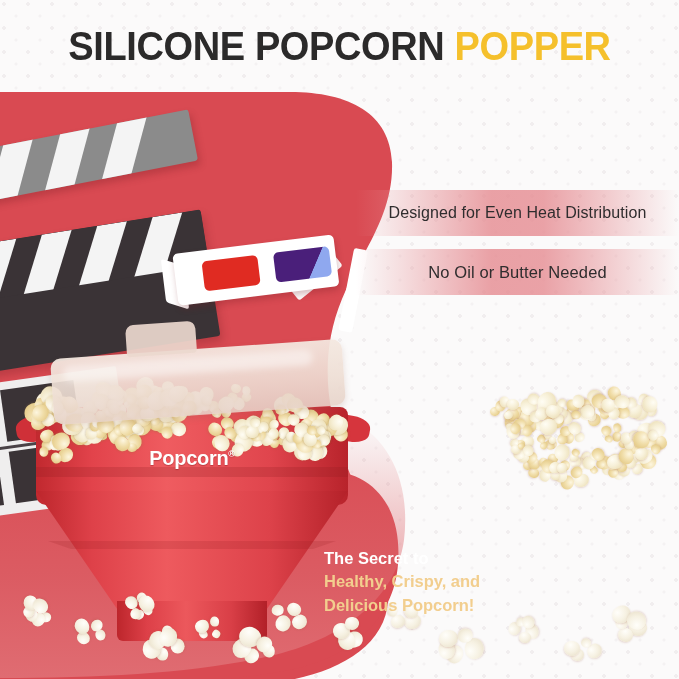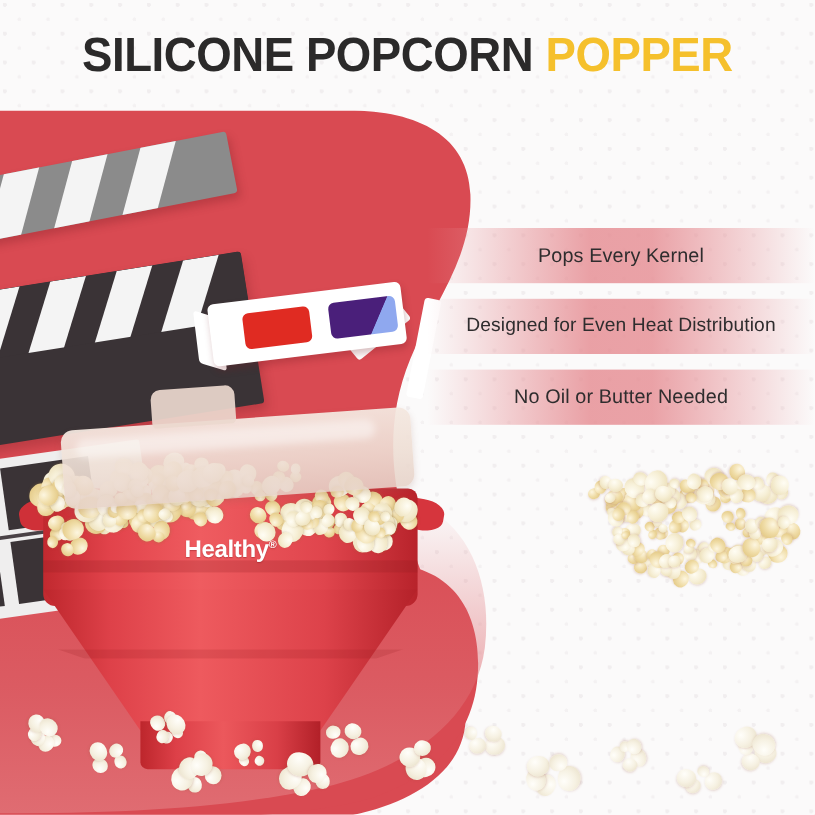--- a/index.html
+++ b/index.html
@@ -670,21 +670,21 @@
     </div>
     <div class="lid-handle"></div>
 
     <div class="bowl-top"></div>
     <div class="bowl-rim-band"></div>
     <div class="bowl-cone"></div>
     <div class="bowl-fold"></div>
     <div class="bowl-base"></div>
 
     <div class="bowl-logo">
-      <span>Healthy</span><span class="tm">®</span>
+      <span>Popcorn</span><span class="tm">®</span>
     </div>
   </div>
 
   <div class="pile-right scatter" id="pile-right">
       <div class="kernel" style="width: 9.6px; height: 8.8px; left: 83.2px; top: 41.3px; transform: rotate(159deg);"></div>
       <div class="kernel toast" style="width: 11.4px; height: 10.5px; left: 71px; top: 41.4px; transform: rotate(122deg);"></div>
       <div class="kernel toast" style="width: 11px; height: 10.1px; left: 64.7px; top: 41.5px; transform: rotate(296deg);"></div>
       <div class="kernel toast" style="width: 10.9px; height: 10.1px; left: 67.5px; top: 33.6px; transform: rotate(168deg);"></div>
       <div class="kernel" style="width: 13.3px; height: 12.2px; left: 75.6px; top: 29.8px; transform: rotate(234deg);"></div>
       <div class="kernel toast" style="width: 10.2px; height: 9.4px; left: 107.9px; top: 18.3px; transform: rotate(334deg);"></div>
@@ -913,25 +913,27 @@
       <div class="kernel" style="width: 15.8px; height: 14.5px; left: 234.2px; top: 30.5px; transform: rotate(17deg);"></div>
       <div class="kernel" style="width: 10.2px; height: 9.4px; left: 251.3px; top: 28.2px; transform: rotate(207deg);"></div>
       <div class="kernel toast" style="width: 18px; height: 16.5px; left: 299.2px; top: 9.4px; transform: rotate(33deg);"></div>
       <div class="kernel" style="width: 15.1px; height: 13.9px; left: 288.1px; top: 17.9px; transform: rotate(34deg);"></div>
       <div class="kernel" style="width: 12.6px; height: 11.6px; left: 285.4px; top: 7.1px; transform: rotate(254deg);"></div>
       <div class="kernel toast" style="width: 18.8px; height: 17.3px; left: 282px; top: -3.7px; transform: rotate(334deg);"></div>
       <div class="kernel" style="width: 19px; height: 17.5px; left: 297px; top: 1.8px; transform: rotate(217deg);"></div>
     </div>
 
   <div class="features">
-    <div class="feature-bar">
-      <span class="feature-text">Pops Every Kernel</span>
-    </div>
     <div class="feature-bar wide">
       <span class="feature-text">Designed for Even Heat Distribution</span>
     </div>
     <div class="feature-bar">
       <span class="feature-text">No Oil or Butter Needed</span>
     </div>
   </div>
 
+  <div class="tagline">
+    <div class="tagline-line white">The Secret to</div>
+    <div class="tagline-line gold">Healthy, Crispy, and</div>
+    <div class="tagline-line gold">Delicious Popcorn!</div>
+  </div>
 
 </div>
 
 </body></html>

